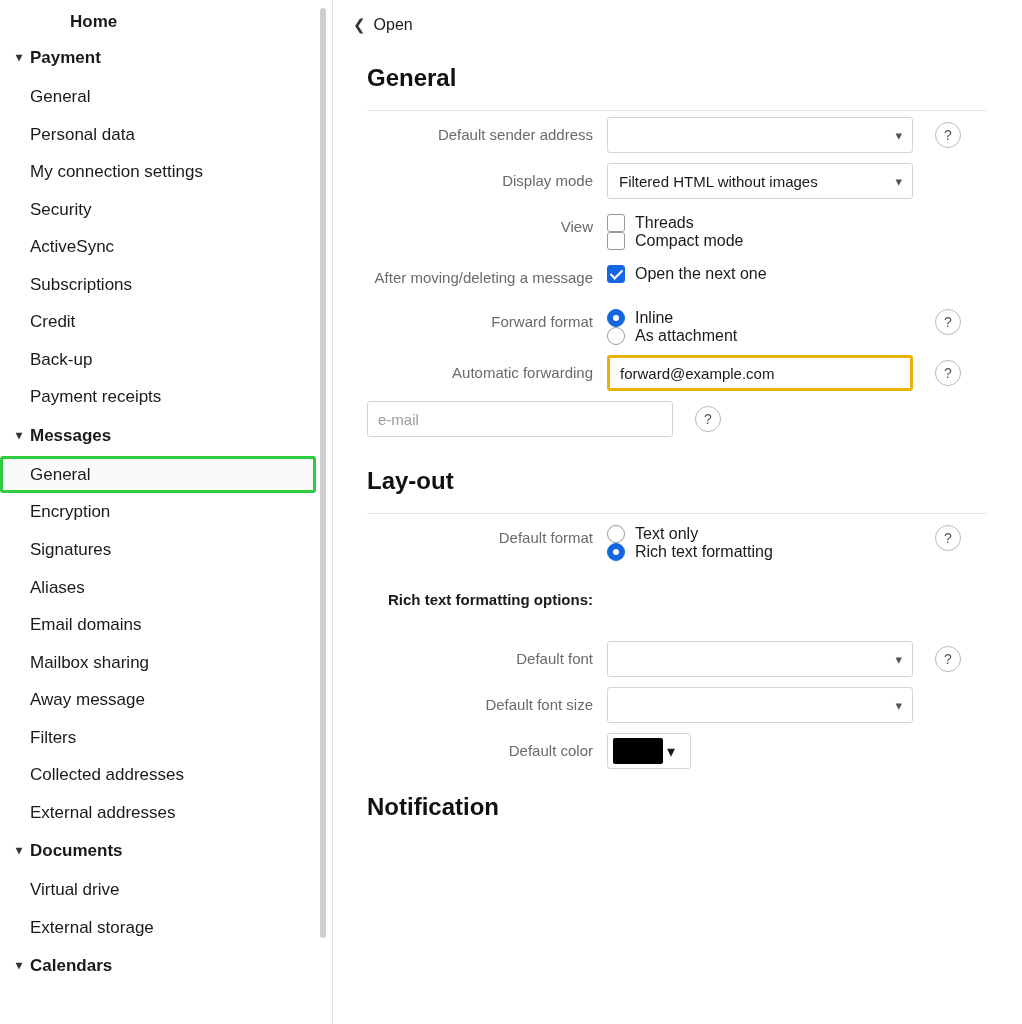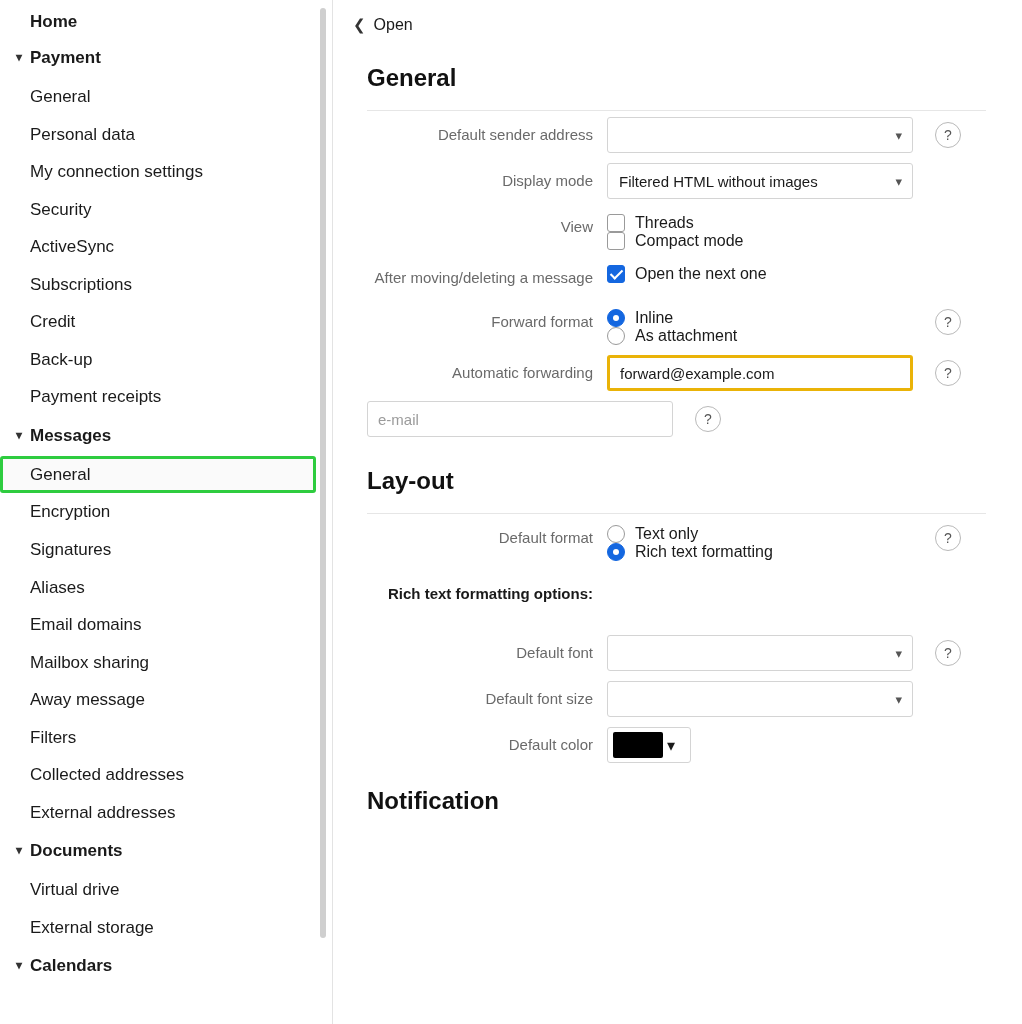--- a/index.html
+++ b/index.html
@@ -34,20 +34,21 @@
     width: 6px;
     height: 930px;
     border-radius: 3px;
     background: #cfcfcf;
   }
   .nav-home {
     font-size: 17px;
     font-weight: bold;
     padding: 6px 0 6px 30px;
     color: #1a1a1a;
+    margin-left: 40px;
   }
   .group-header {
     display: flex;
     align-items: center;
     font-size: 17px;
     font-weight: bold;
     padding: 10px 0 10px 10px;
     color: #1a1a1a;
     cursor: pointer;
   }
@@ -410,21 +411,21 @@
               </label>
               <label class="opt">
                 <span class="rb checked"></span>
                 <span>Rich text formatting</span>
               </label>
             </div>
             <div class="help">?</div>
           </div>
         </div>
 
-        <div class="row" style="margin-top:24px;margin-bottom:16px;">
+        <div class="row" style="margin-top:30px;margin-bottom:16px;">
           <div class="subhead">Rich text formatting options:</div>
         </div>
 
         <div class="row">
           <div class="row-label">Default font</div>
           <div class="row-field">
             <div class="select">
               <span></span>
               <span class="sel-chev">▾</span>
             </div>

